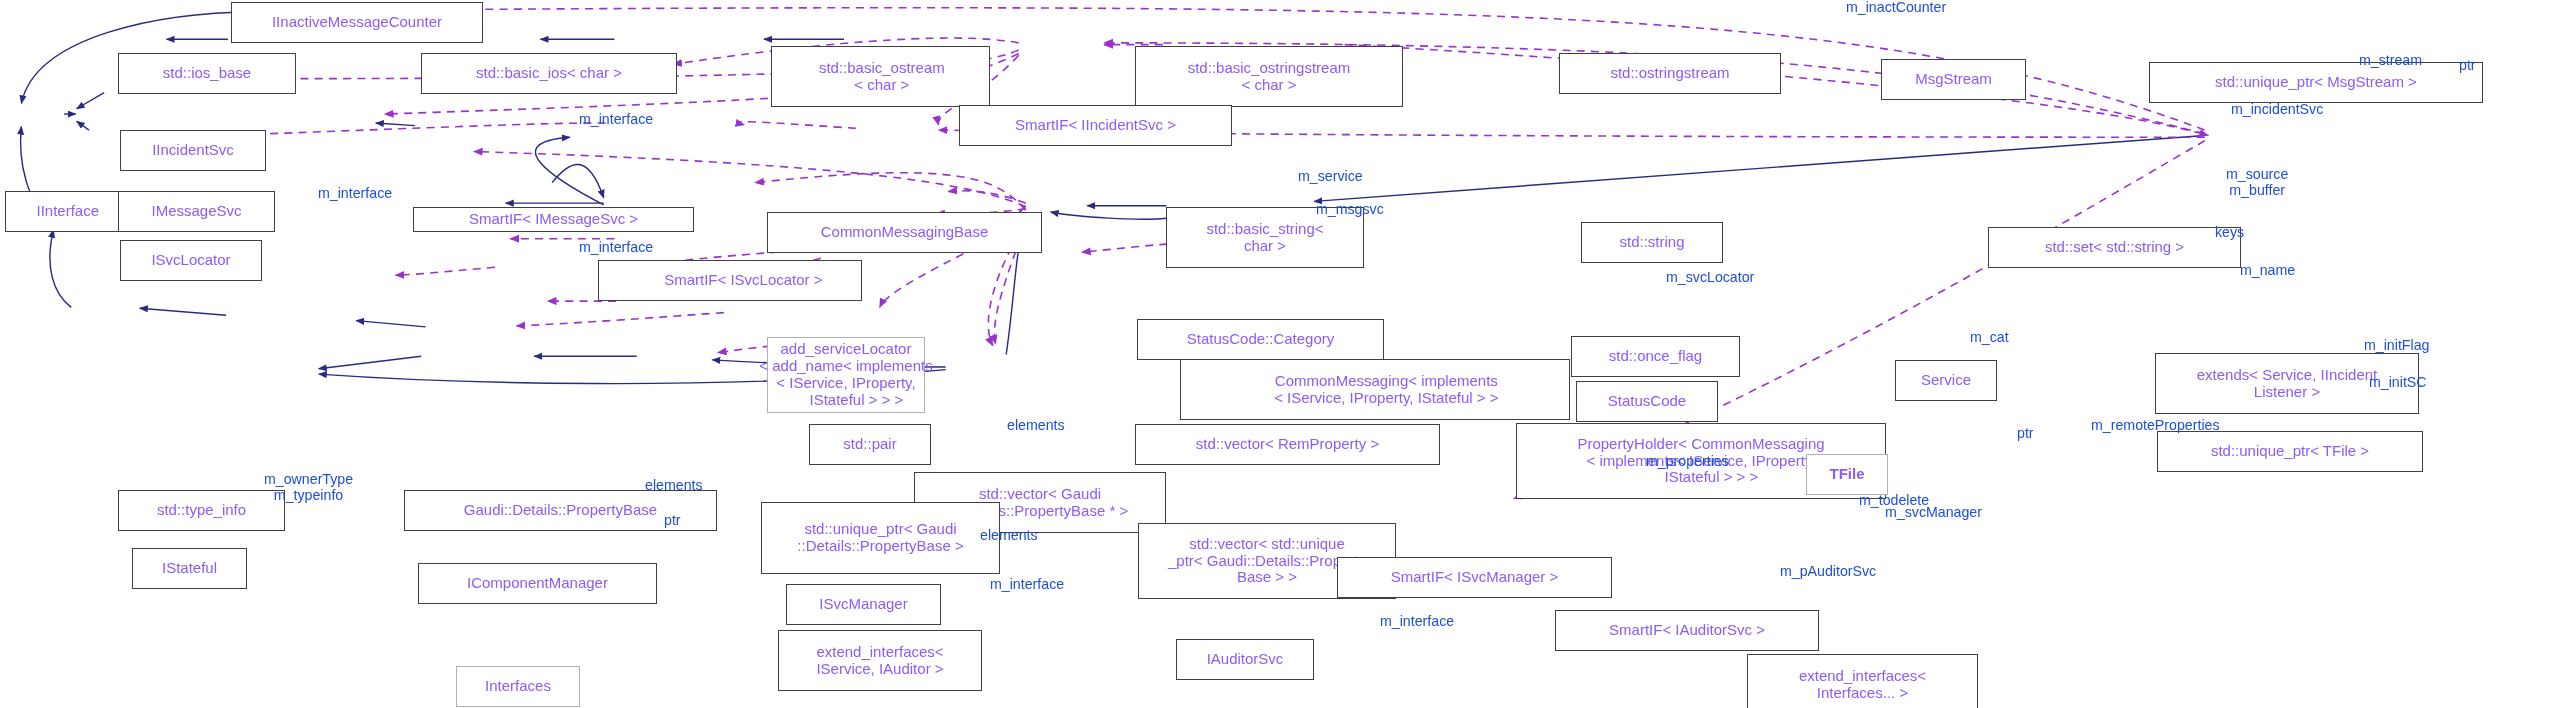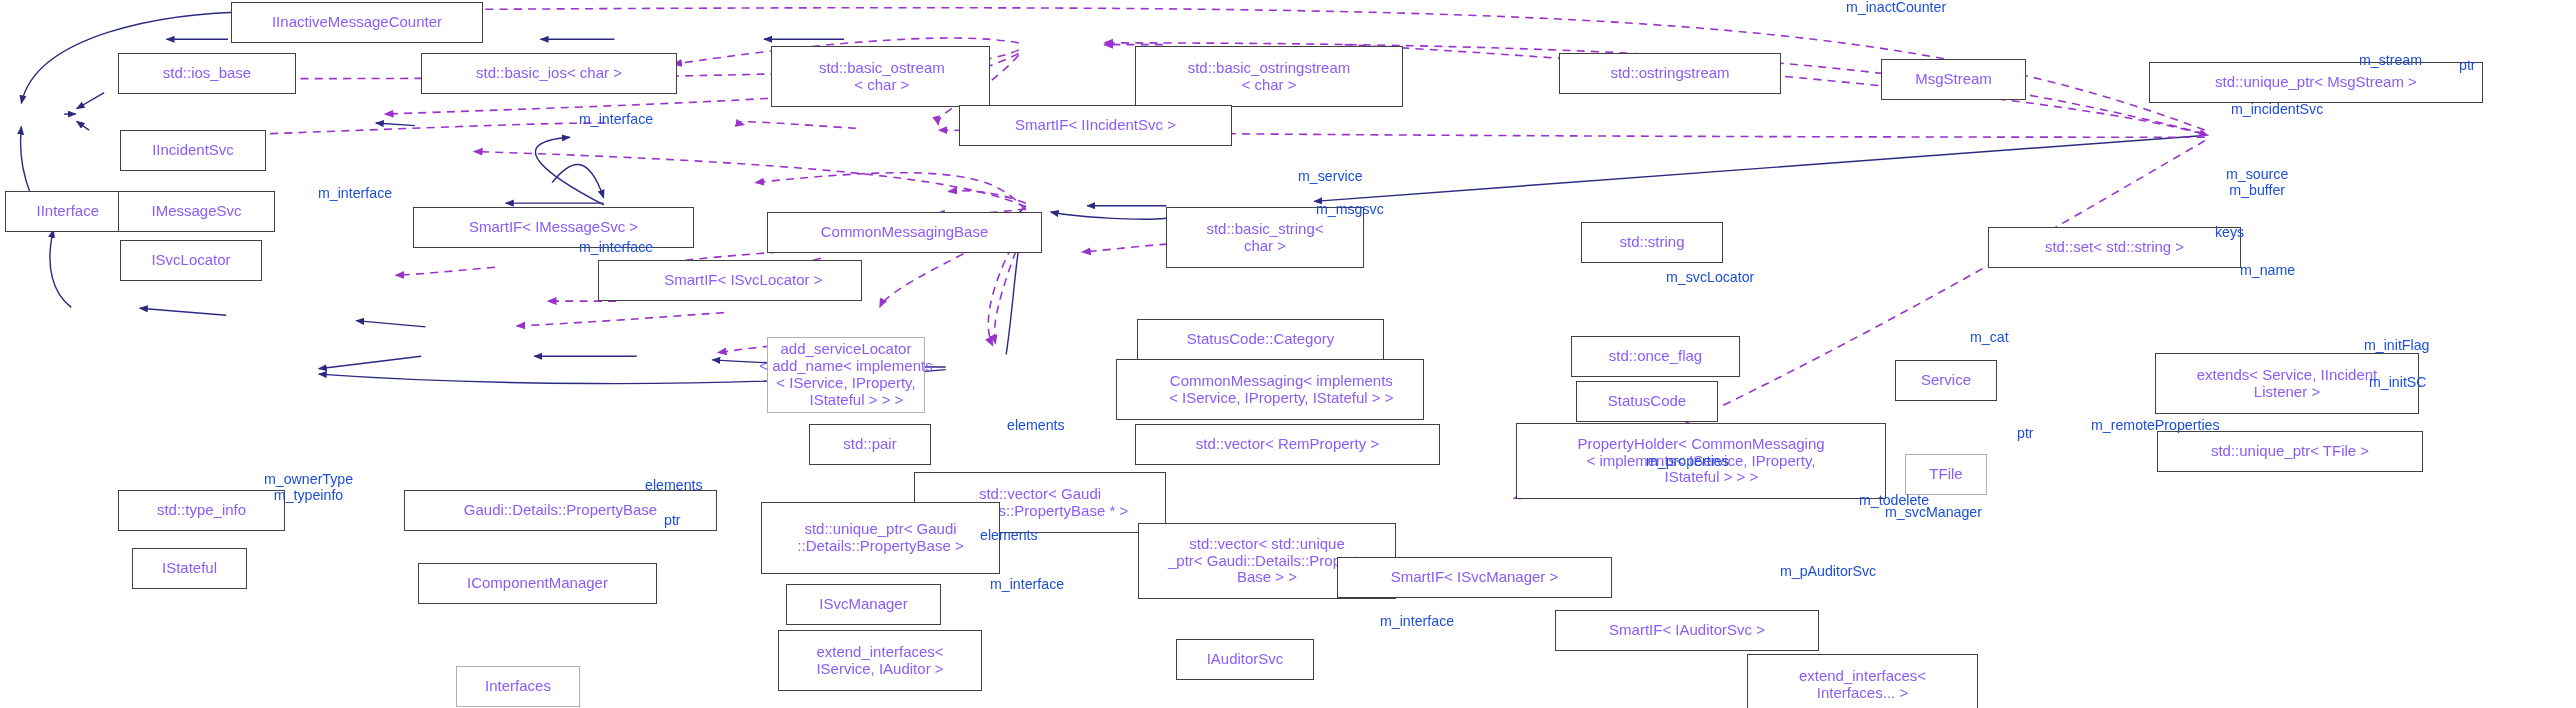--- a/index.html
+++ b/index.html
@@ -152,47 +152,47 @@
 &lt; char &gt;</div>
       <div class="node" style="left: 1135px; top: 46px; width: 268px; height: 61px;">std::basic_ostringstream
 &lt; char &gt;</div>
       <div class="node" style="left: 1559px; top: 53px; width: 222px; height: 41px;">std::ostringstream</div>
       <div class="node" style="left: 1881px; top: 59px; width: 145px; height: 41px;">MsgStream</div>
       <div class="node" style="left: 2149px; top: 62px; width: 334px; height: 41px;">std::unique_ptr&lt; MsgStream &gt;</div>
       <div class="node" style="left: 959px; top: 105px; width: 273px; height: 41px;">SmartIF&lt; IIncidentSvc &gt;</div>
       <div class="node" style="left: 120px; top: 130px; width: 146px; height: 41px;">IIncidentSvc</div>
       <div class="node" style="left: 5.3px; top: 191px; width: 125px; height: 41px;">IInterface</div>
       <div class="node" style="left: 118px; top: 191px; width: 157px; height: 41px;">IMessageSvc</div>
-      <div class="node" style="left: 413px; top: 207px; width: 281px; height: 41px;">SmartIF&lt; IMessageSvc &gt;</div>
+      <div class="node" style="left: 413px; top: 207px; width: 281px; height: 25px;">SmartIF&lt; IMessageSvc &gt;</div>
       <div class="node" style="left: 767px; top: 212px; width: 275px; height: 41px;">CommonMessagingBase</div>
       <div class="node" style="left: 1166px; top: 207px; width: 198px; height: 61px;">std::basic_string&lt;
 char &gt;</div>
       <div class="node" style="left: 1581px; top: 222px; width: 142px; height: 41px;">std::string</div>
       <div class="node" style="left: 1988px; top: 227px; width: 253px; height: 41px;">std::set&lt; std::string &gt;</div>
       <div class="node" style="left: 120px; top: 240px; width: 142px; height: 41px;">ISvcLocator</div>
       <div class="node" style="left: 598px; top: 260px; width: 264px; height: 41px; padding-left: 32px;">SmartIF&lt; ISvcLocator &gt;</div>
       <div class="node" style="left: 1137px; top: 319px; width: 247px; height: 41px;">StatusCode::Category</div>
       <div class="node grayborder" style="left: 767px; top: 337px; width: 158px; height: 76px;">add_serviceLocator
 &lt; add_name&lt; implements
 &lt; IService, IProperty,
      IStateful &gt; &gt; &gt;</div>
       <div class="node" style="left: 1571px; top: 336px; width: 169px; height: 41px;">std::once_flag</div>
       <div class="node" style="left: 1895px; top: 360px; width: 102px; height: 41px;">Service</div>
       <div class="node" style="left: 2155px; top: 353px; width: 264px; height: 61px;">extends&lt; Service, IIncident
 Listener &gt;</div>
-      <div class="node" style="left: 1116px; top: 359px; width: 308px; height: 61px; padding-left: 28px;">CommonMessaging&lt; implements
+      <div class="node" style="left: 1180px; top: 359px; width: 390px; height: 61px; padding-left: 28px;">CommonMessaging&lt; implements
 &lt; IService, IProperty, IStateful &gt; &gt;</div>
       <div class="node" style="left: 1576px; top: 381px; width: 142px; height: 41px;">StatusCode</div>
       <div class="node" style="left: 809px; top: 424px; width: 122px; height: 41px;">std::pair</div>
       <div class="node" style="left: 1135px; top: 424px; width: 305px; height: 41px;">std::vector&lt; RemProperty &gt;</div>
       <div class="node" style="left: 1516px; top: 423px; width: 370px; height: 76px;">PropertyHolder&lt; CommonMessaging
 &lt; implements&lt; IService, IProperty,
      IStateful &gt; &gt; &gt;</div>
       <div class="node" style="left: 2157px; top: 431px; width: 266px; height: 41px;">std::unique_ptr&lt; TFile &gt;</div>
-      <div class="node grayborder" style="left: 1905px; top: 454px; width: 82px; height: 41px;">TFile</div>
+      <div class="node grayborder" style="left: 1806px; top: 454px; width: 82px; height: 41px; font-weight: bold;">TFile</div>
       <div class="node" style="left: 118px; top: 490px; width: 167px; height: 41px;">std::type_info</div>
       <div class="node" style="left: 404px; top: 490px; width: 313px; height: 41px;">Gaudi::Details::PropertyBase</div>
       <div class="node" style="left: 914px; top: 472px; width: 252px; height: 61px;">std::vector&lt; Gaudi
 ::Details::PropertyBase * &gt;</div>
       <div class="node" style="left: 132px; top: 548px; width: 115px; height: 41px;">IStateful</div>
       <div class="node" style="left: 761px; top: 502px; width: 239px; height: 72px;">std::unique_ptr&lt; Gaudi
 ::Details::PropertyBase &gt;</div>
       <div class="node" style="left: 1138px; top: 523px; width: 258px; height: 76px;">std::vector&lt; std::unique
 _ptr&lt; Gaudi::Details::Property
 Base &gt; &gt;</div>

